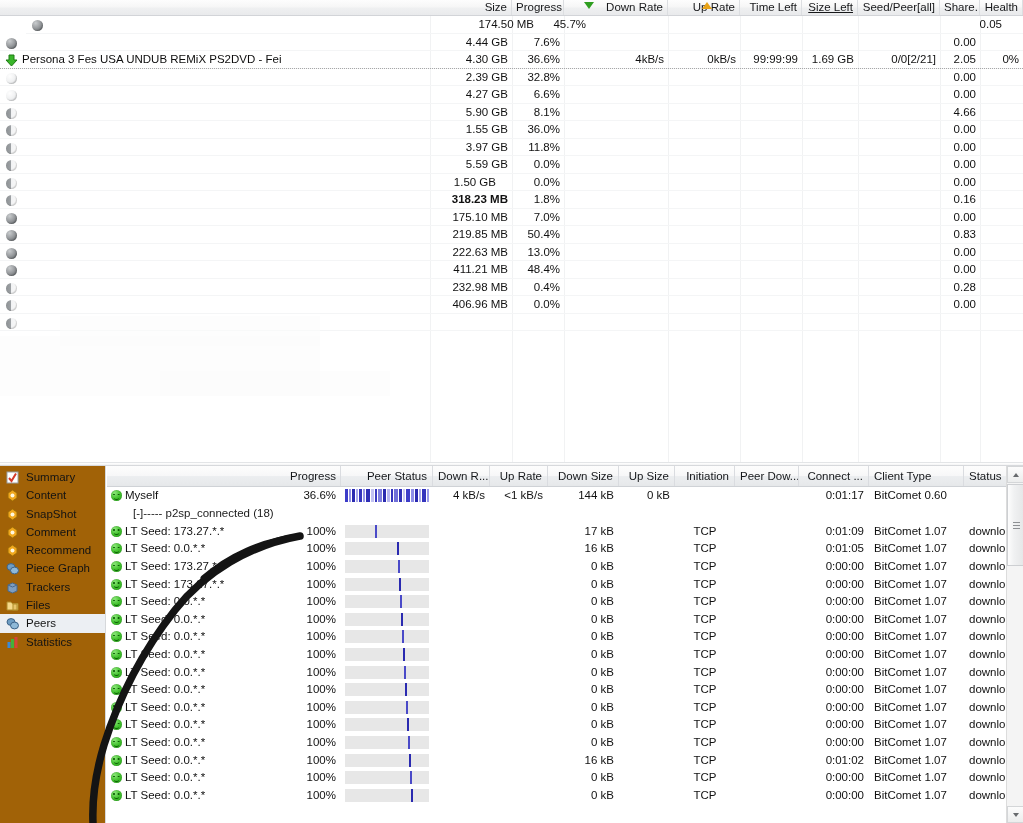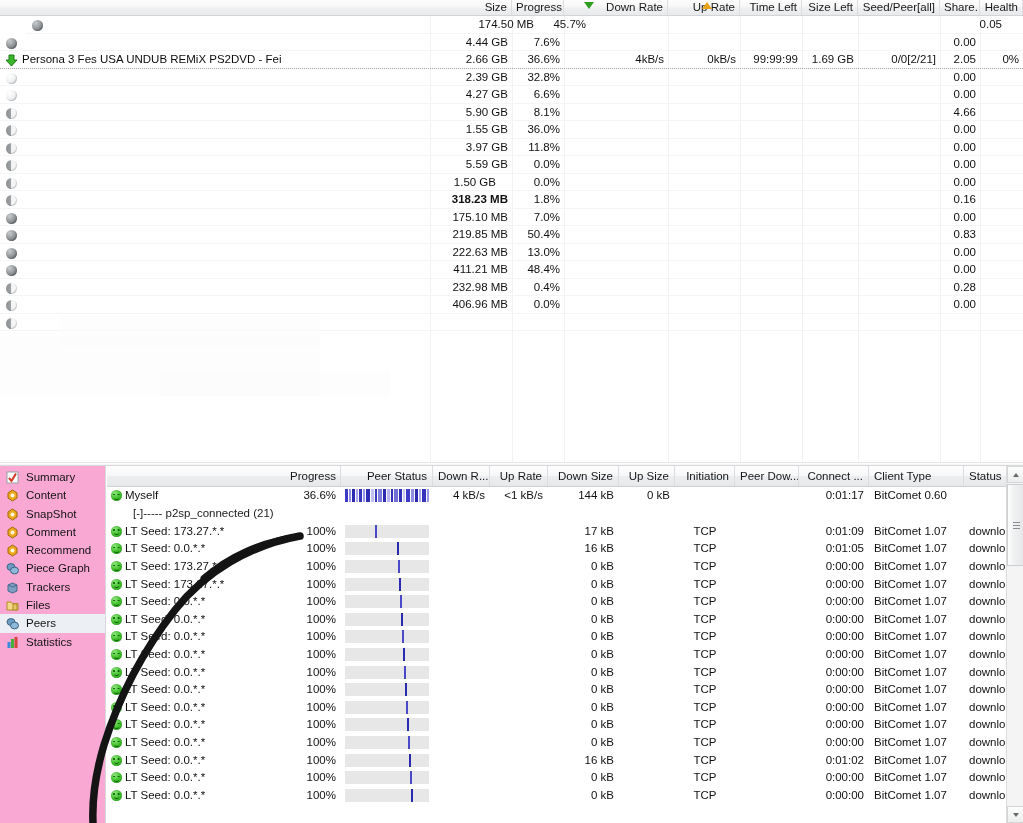--- a/index.html
+++ b/index.html
@@ -80,21 +80,21 @@
     background: linear-gradient(to bottom,#ffffff,#f2f3f4);
     border-top: 1px solid #e3e5e7; border-bottom: 1px solid #d7d9dc;
   }
 
   
   .bottom { position: absolute; left: 0; top: 466px; width: 1023px; height: 357px; background:#fff; }
 
   
   .sidebar {
     position: absolute; left: 0; top: 0; width: 106px; height: 357px;
-    background: #f9a8d4; border-right: 1px solid #d6d8db;
+    background: #a16207; border-right: 1px solid #d6d8db;
     padding-top: 2px;
   }
   .side-item {
     position: relative; height: 18.3px; line-height: 18.3px;
     padding-left: 26px; font-size: 11.5px; color: #131313; white-space: nowrap;
   }
   .side-item.active { background: #eceff3; }
   .side-ico { position: absolute; left: 6px; top: 3px; width: 13px; height: 13px; }
 
   
@@ -182,21 +182,21 @@
 
 <div class="app">
 
   <div class="torrent-panel">
     <div class="t-header" id="t-header">
         <div class="hcell right" style="left: 430px; width: 82px;">Size</div>
         <div class="hcell right" style="left: 512px; width: 52px;">Progress</div>
         <div class="hcell right" style="left: 564px; width: 104px;">Down Rate<span style="position: absolute; left: 20px; top: 2px; width: 0px; height: 0px; border-left: 5px solid transparent; border-right: 5px solid transparent; border-top: 7px solid rgb(47, 158, 32);"></span></div>
         <div class="hcell right" style="left: 668px; width: 72px;">Up Rate<span style="position: absolute; left: 34px; top: 2px; width: 0px; height: 0px; border-left: 5px solid transparent; border-right: 5px solid transparent; border-bottom: 7px solid rgb(232, 163, 23);"></span></div>
         <div class="hcell right" style="left: 740px; width: 62px;">Time Left</div>
-        <div class="hcell right" style="left: 802px; width: 56px;">Size Left</div>
+        <div class="hcell right" style="left: 802px; width: 56px; text-decoration: underline;">Size Left</div>
         <div class="hcell right" style="left: 858px; width: 82px;">Seed/Peer[all]</div>
         <div class="hcell right" style="left: 940px; width: 40px;">Share...</div>
         <div class="hcell right" style="left: 980px; width: 43px;">Health</div>
       </div>
     <div class="t-body" id="t-body">
         <div class="t-vline" style="left: 430px; height: 446px;"></div>
         <div class="t-vline" style="left: 512px; height: 446px;"></div>
         <div class="t-vline" style="left: 564px; height: 446px;"></div>
         <div class="t-vline" style="left: 668px; height: 446px;"></div>
         <div class="t-vline" style="left: 740px; height: 446px;"></div>
@@ -214,21 +214,21 @@
           <span class="sphere"></span>
           <div class="cell right" style="left: 430px; width: 82px;">4.44 GB</div>
           <div class="cell right" style="left: 512px; width: 52px;">7.6%</div>
           <div class="cell right" style="left: 940px; width: 40px;">0.00</div>
         </div>
         <div class="t-row" style="top: 35px;">
           <svg class="dl-arrow" viewBox="0 0 13 13">
             <path d="M4 1 h5 v5 h3 L6.5 12 L1 6 h3 z" fill="#3ab62a" stroke="#1d7a12" stroke-width="1"></path>
           </svg>
           <span class="t-name">Persona 3 Fes USA UNDUB REMiX PS2DVD - Fei</span>
-          <div class="cell right" style="left: 430px; width: 82px;">2.66 GB</div>
+          <div class="cell right" style="left: 430px; width: 82px;">4.30 GB</div>
           <div class="cell right" style="left: 512px; width: 52px;">36.6%</div>
           <div class="cell right" style="left: 564px; width: 104px;">4kB/s</div>
           <div class="cell right" style="left: 668px; width: 72px;">0kB/s</div>
           <div class="cell right" style="left: 740px; width: 62px;">99:99:99</div>
           <div class="cell right" style="left: 802px; width: 56px;">1.69 GB</div>
           <div class="cell right" style="left: 858px; width: 82px;">0/0[2/21]</div>
           <div class="cell right" style="left: 940px; width: 40px;">2.05</div>
           <div class="cell right" style="left: 980px; width: 43px;">0%</div>
         </div>
         <div class="selrow-dots" style="top: 51.5px;"></div>
@@ -417,21 +417,21 @@
               <span class="seg" style="left: 58px; width: 2px; background: rgb(202, 202, 245);"></span>
               <span class="seg" style="left: 61px; width: 4px; background: rgb(60, 60, 200);"></span>
               <span class="seg" style="left: 66px; width: 3px; background: rgb(143, 143, 232);"></span>
               <span class="seg" style="left: 70px; width: 3px; background: rgb(42, 42, 176);"></span>
               <span class="seg" style="left: 74px; width: 2px; background: rgb(168, 168, 238);"></span>
               <span class="seg" style="left: 77px; width: 4px; background: rgb(52, 52, 189);"></span>
               <span class="seg" style="left: 82px; width: 2px; background: rgb(154, 154, 235);"></span>
             </div>
           </div>
           <div class="p-row" style="top: 17.6px;">
-            <span class="p-sub">[-]----- p2sp_connected (21)</span>
+            <span class="p-sub">[-]----- p2sp_connected (18)</span>
           </div>
           <div class="p-row" style="top: 35.8px;">
             <span class="face"></span>
             <span class="p-ip">LT Seed: 173.27.*.*</span>
             <div class="cell right" style="left: 178px; width: 56px;">100%</div>
             <div class="cell right" style="left: 441px; width: 71px;">17 kB</div>
             <div class="cell right" style="left: 692px; width: 70px;">0:01:09</div>
             <div class="cell center" style="left: 568px; width: 60px;">TCP</div>
             <div class="cell" style="left: 762px; width: 95px;">BitComet 1.07</div>
             <div class="cell" style="left: 857px; width: 60px;">downloadin</div>

